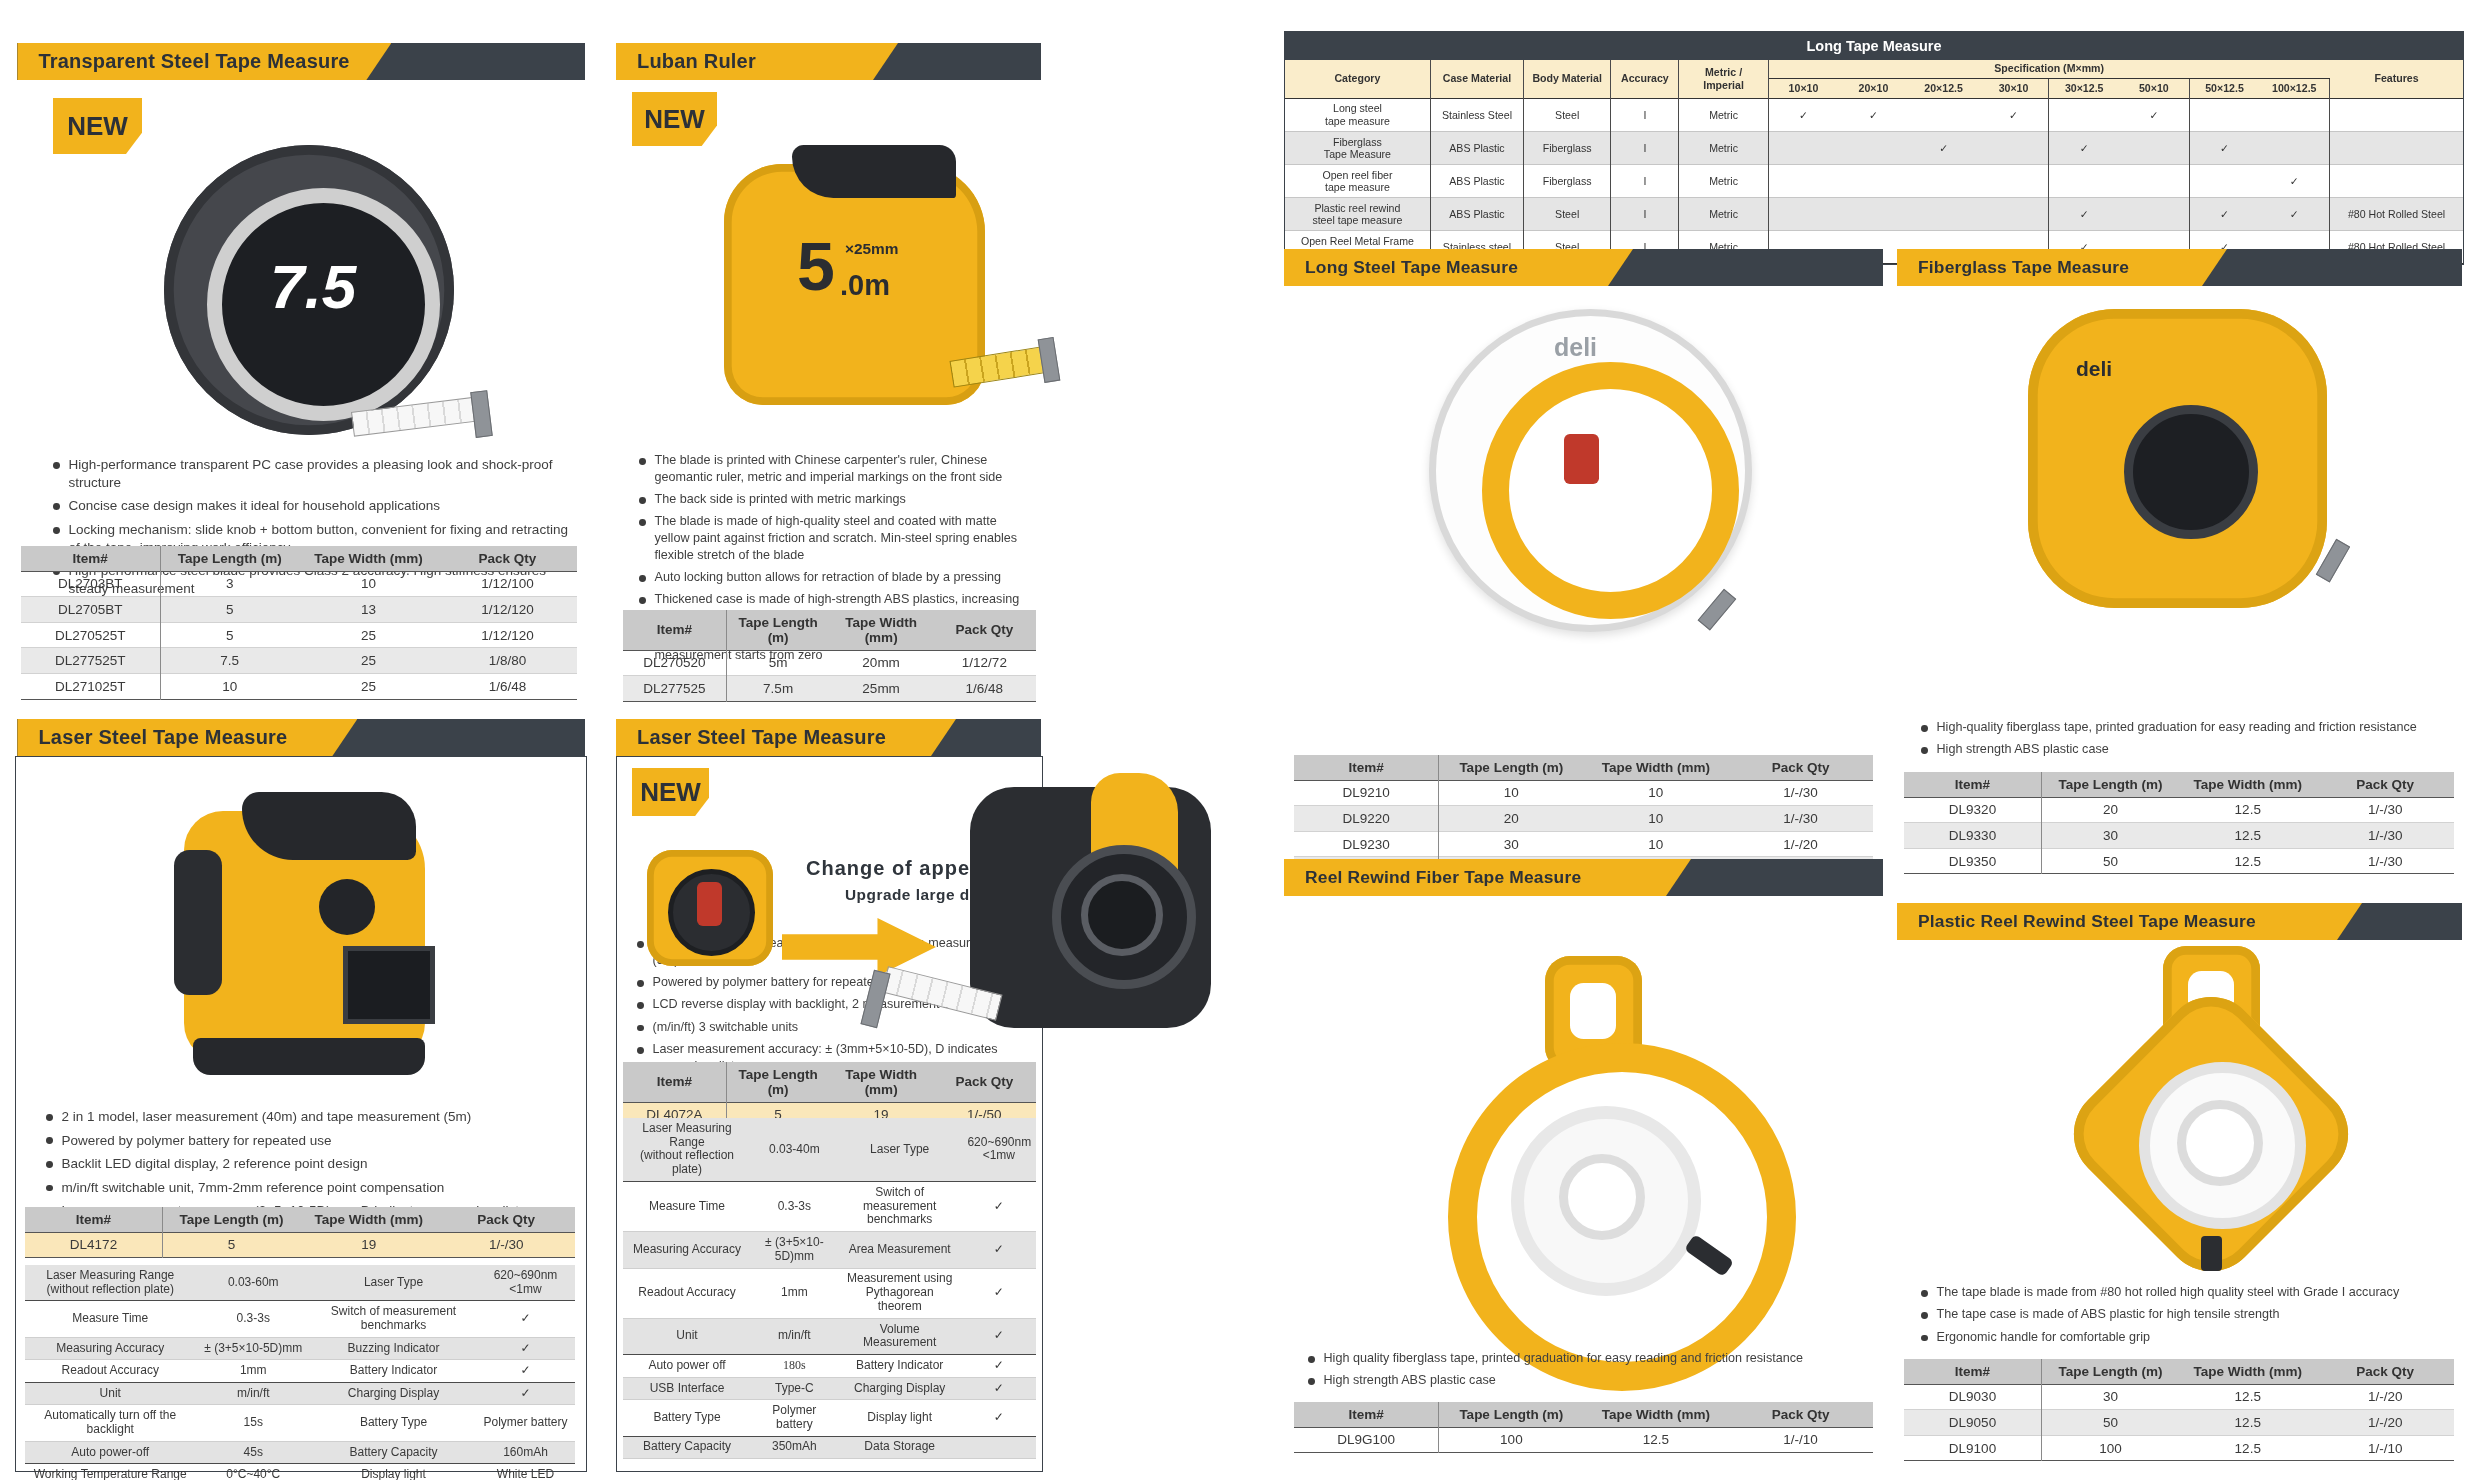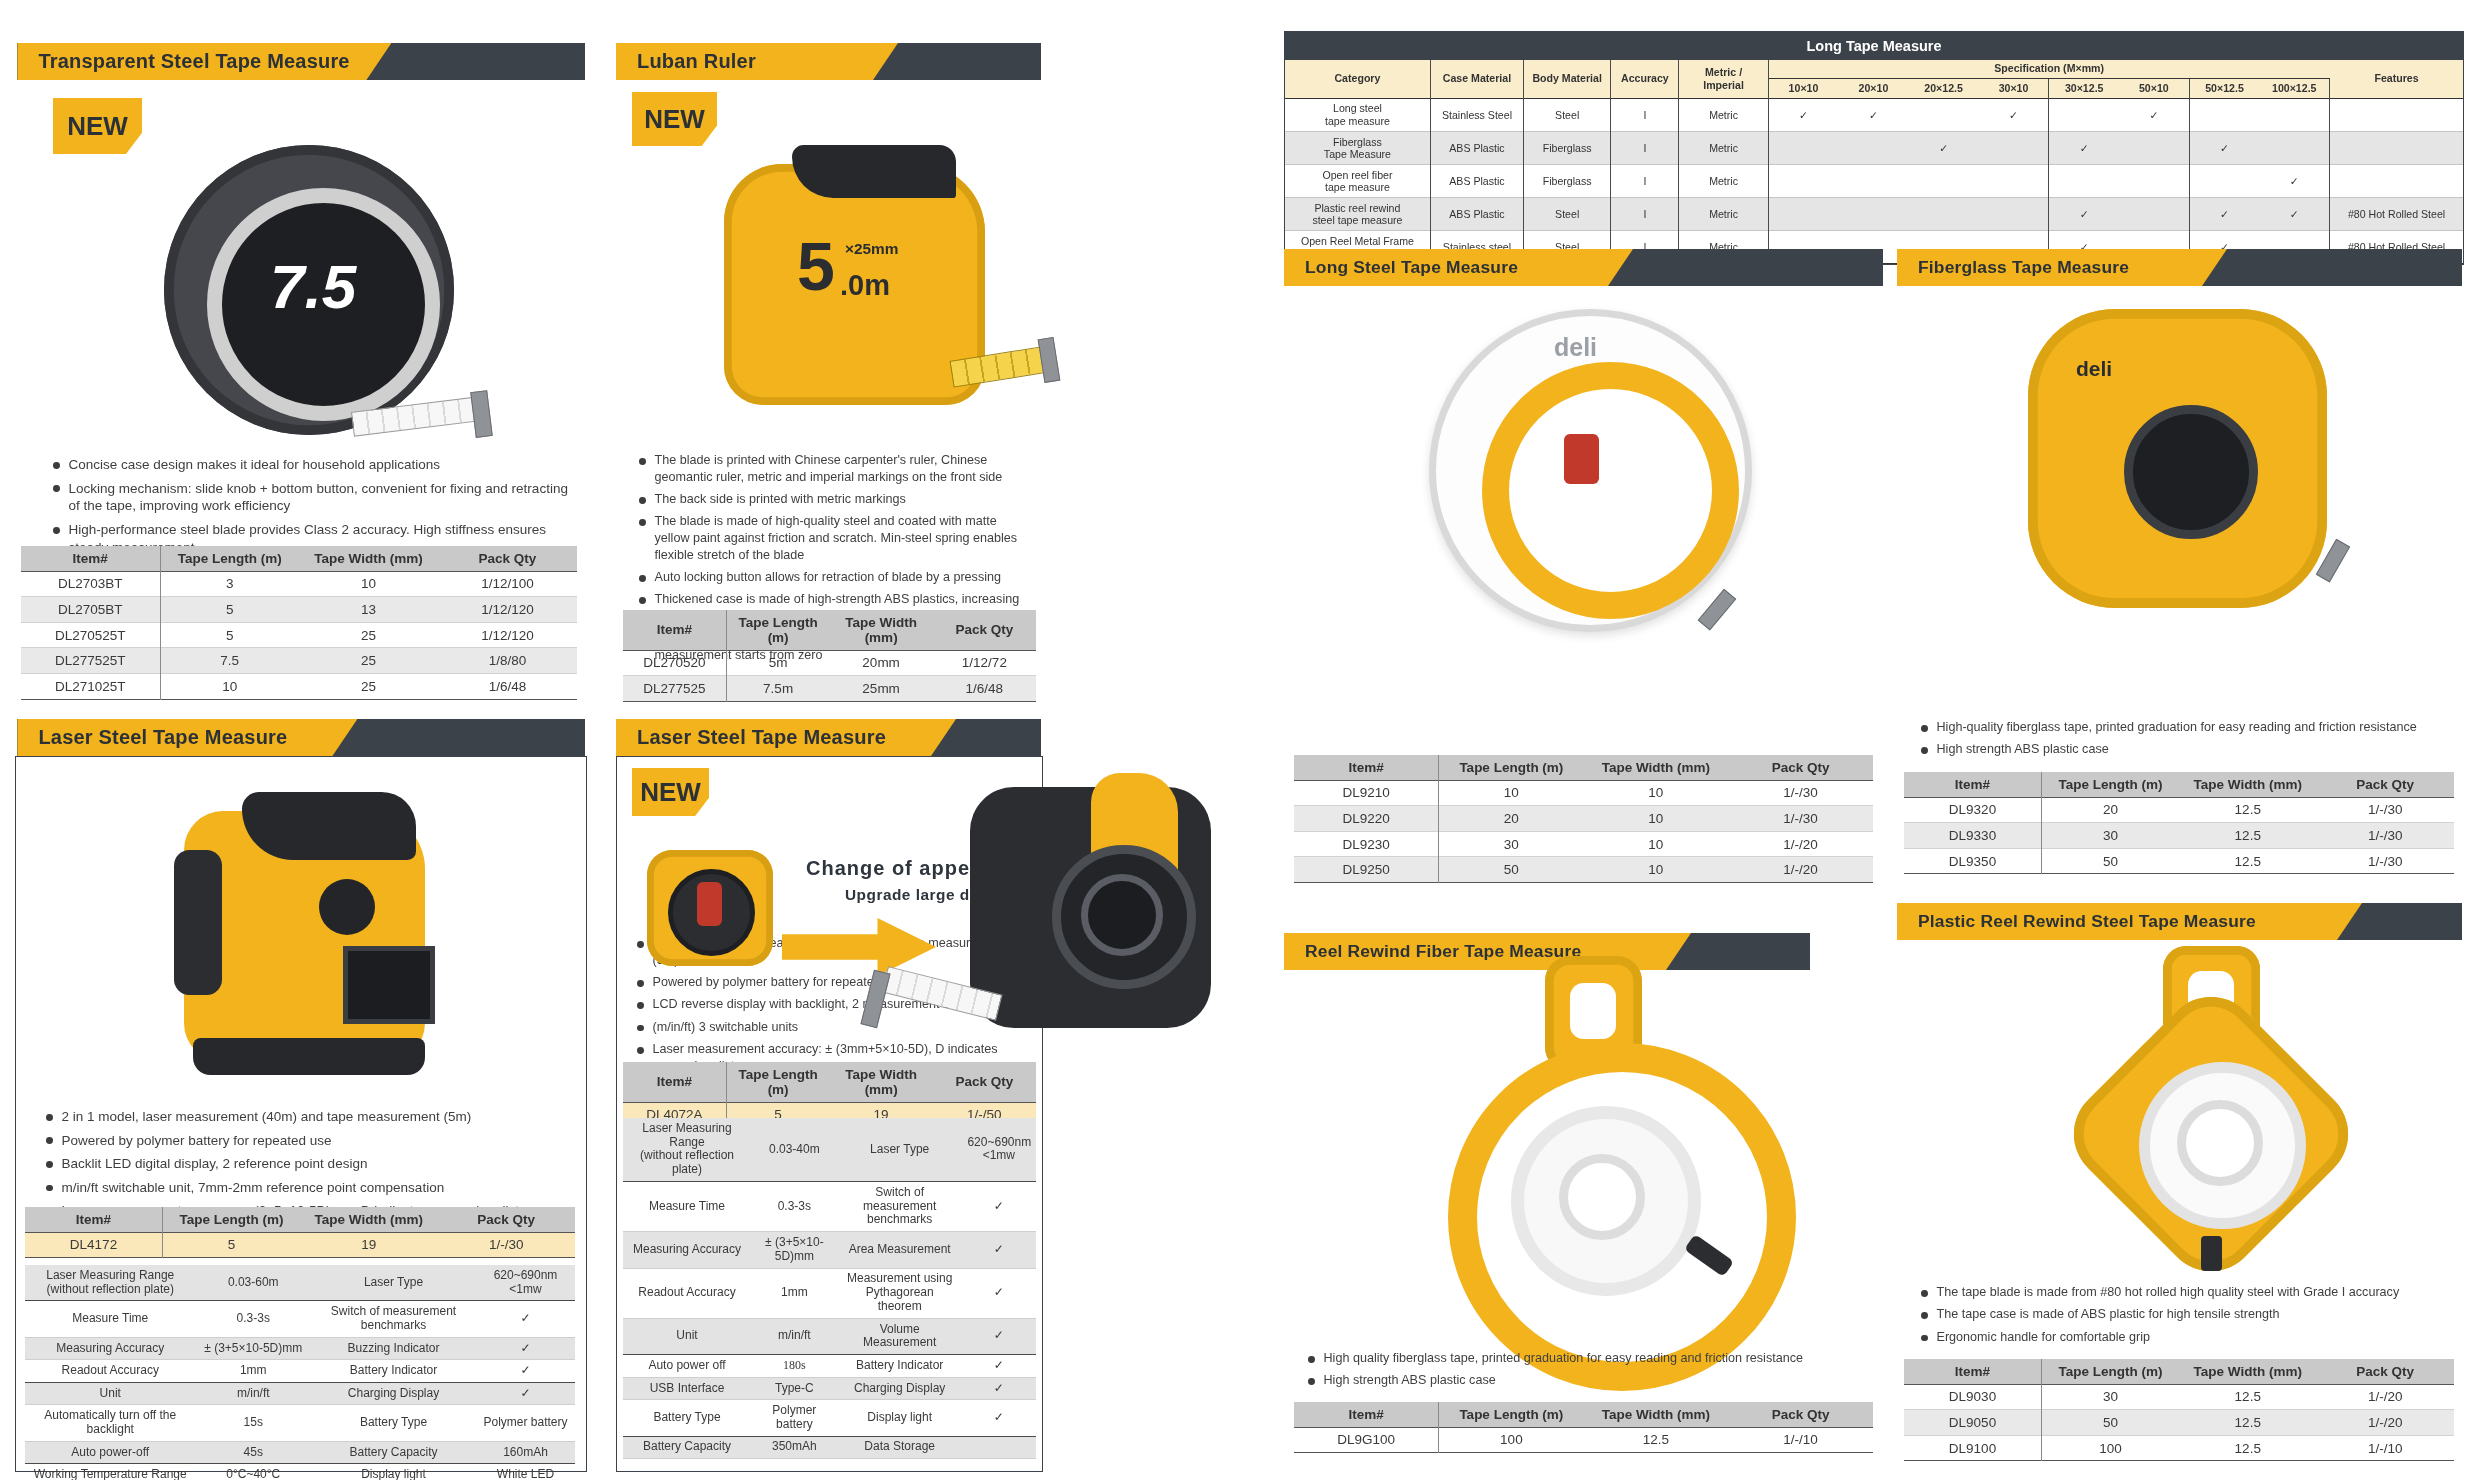--- a/index.html
+++ b/index.html
@@ -80,20 +80,24 @@
     <div class="circ" style="left:9.7px;top:0;width:290px;height:290px;background:#45474c;box-shadow:inset 0 0 0 9.7px #333539;"></div>
     <div class="circ" style="left:53px;top:43px;width:203px;height:203px;background:#1d1f23;border:15.4px solid #cfcfcf;"></div>
     <div class="prodtxt" style="left:116px;top:106px;font-size:62px;font-style:italic;">7.5</div>
     <div class="blade" style="left:198px;top:259px;width:126px;height:23px;transform:rotate(-7deg);"></div>
     <div class="hook" style="left:319px;top:246px;width:15.4px;height:44px;transform:rotate(-7deg);"></div>
   </div>
 
   <div class="bullets" style="left:53px;top:456px;width:526px;">
       <div class="bullet-line">
         <span class="dot"></span>
+        <span class="btext">High-performance transparent PC case provides a pleasing look and shock-proof structure</span>
+      </div>
+      <div class="bullet-line">
+        <span class="dot"></span>
         <span class="btext">Concise case design makes it ideal for household applications</span>
       </div>
       <div class="bullet-line">
         <span class="dot"></span>
         <span class="btext">Locking mechanism: slide knob + bottom button, convenient for fixing and retracting of the tape, improving work efficiency</span>
       </div>
       <div class="bullet-line">
         <span class="dot"></span>
         <span class="btext">High-performance steel blade provides Class 2 accuracy. High stiffness ensures steady measurement</span>
       </div>
@@ -685,21 +689,21 @@
         </tr>
         <tr>
           <td class="c0">DL9350</td>
           <td>50</td>
           <td>12.5</td>
           <td>1/-/30</td>
         </tr>
       </tbody>
     </table>
 
-  <div class="sec-header small" style="left:1284px;top:933px;width:526px;text-align:center;">
+  <div class="sec-header small" style="left:1284px;top:859px;width:599px;text-align:center;">
     <div class="tab" style="width:357px;">
         <span>Reel Rewind Fiber Tape Measure</span>
       </div>
   </div>
   <div class="prod" style="left:1429px;top:956px;width:328px;height:377px;">
     <div class="rrect" style="left:116px;top:0px;width:97px;height:116px;background:#f2b31c;border-radius:25px;box-shadow:inset 0 0 0 8.7px #dca313;"></div>
     <div class="rrect" style="left:141px;top:27px;width:46px;height:56px;background:#ffffff;border-radius:13.5px;"></div>
     <div class="circ" style="left:19.3px;top:87px;width:290px;height:290px;background:#ffffff;border:29px solid #f2b31c;"></div>
     <div class="circ" style="left:82px;top:150px;width:164px;height:164px;border:13.5px solid #e8e8e8;background:#f8f8f8;"></div>
     <div class="circ" style="left:130px;top:198px;width:68px;height:68px;border:9.7px solid #dddddd;background:#ffffff;"></div>

